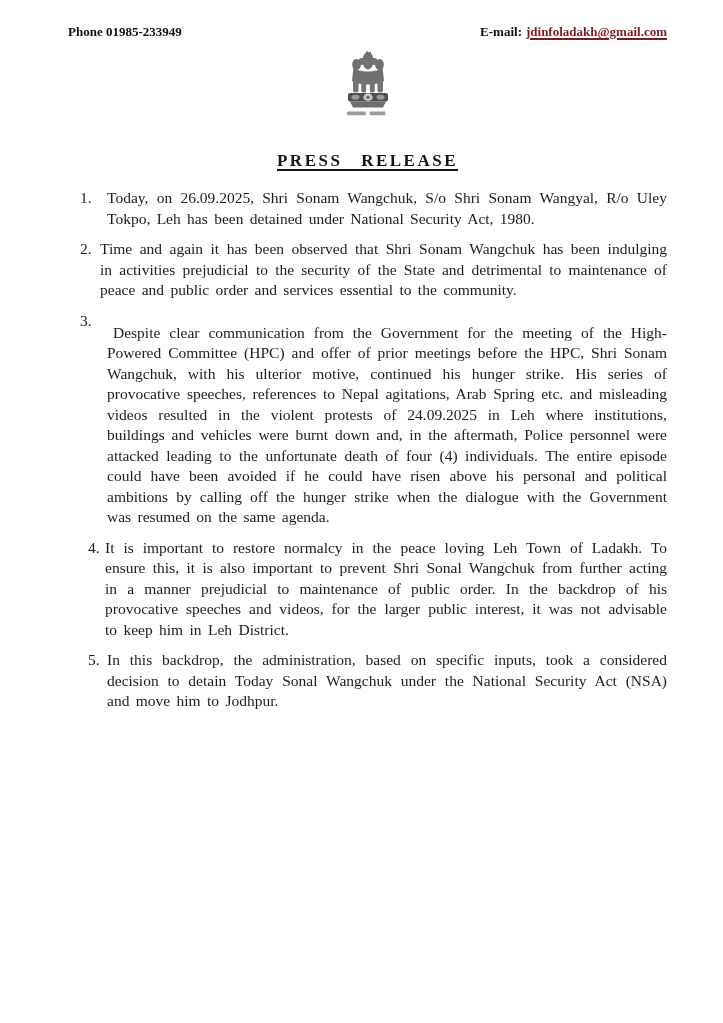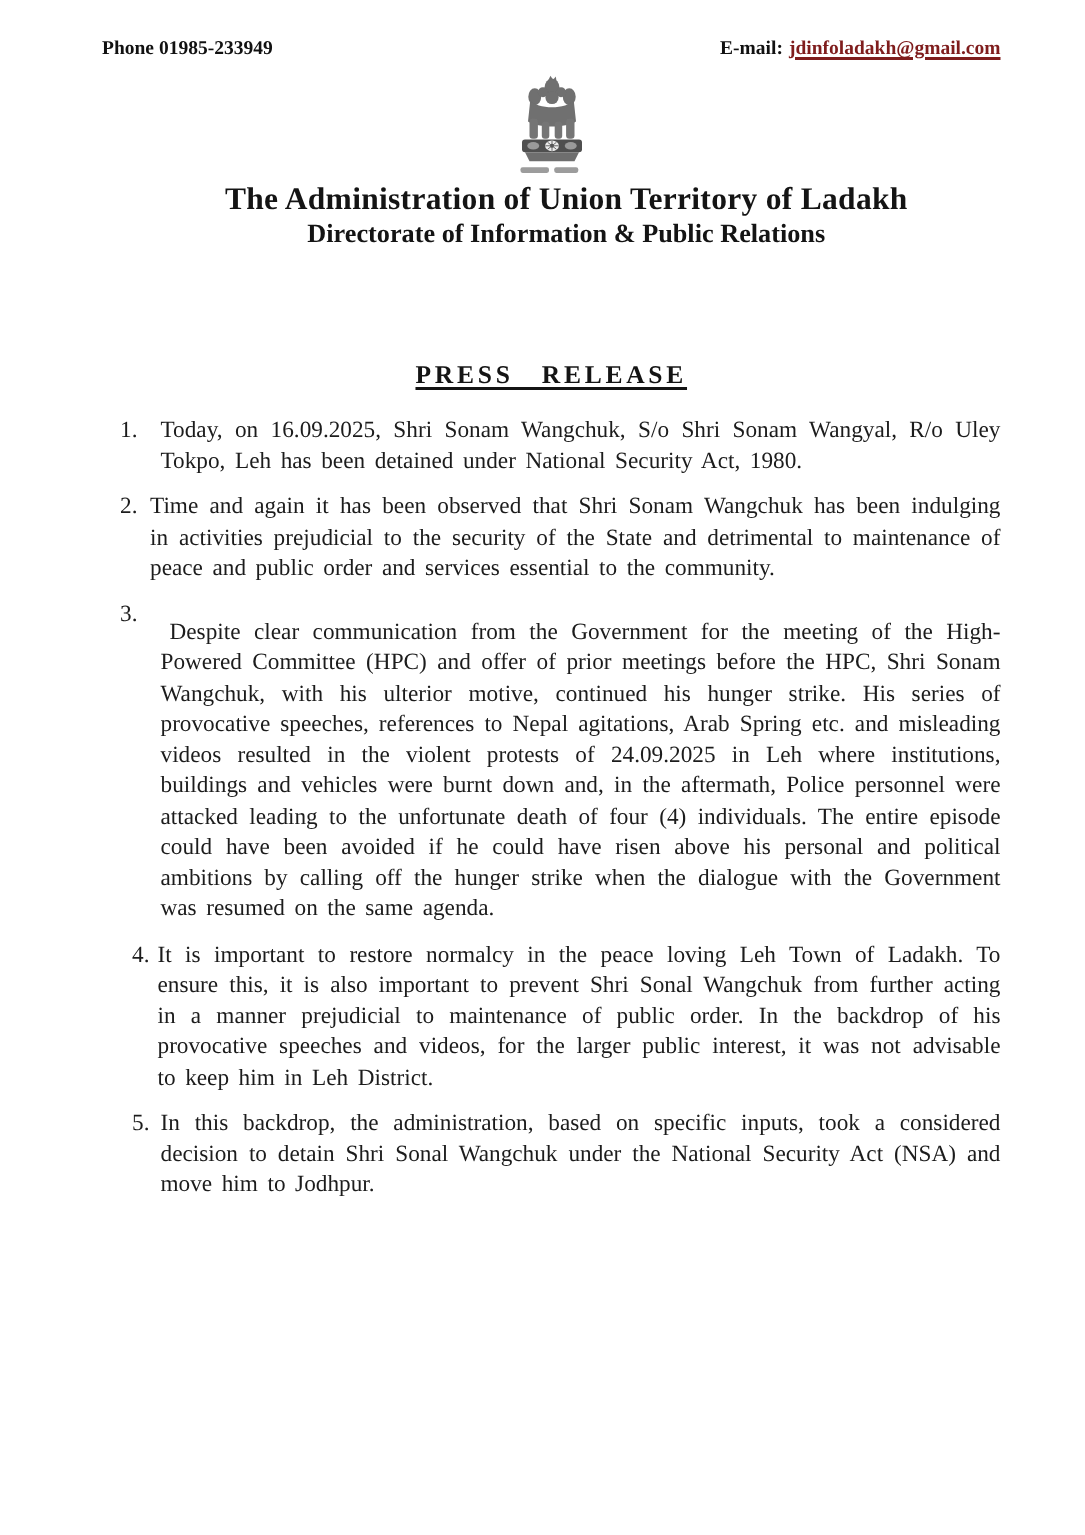--- a/index.html
+++ b/index.html
@@ -67,21 +67,20 @@
   .heading {
     display: inline-block;
     font-size: 17px;
     font-weight: bold;
     letter-spacing: 2.5px;
     word-spacing: 12px;
     text-decoration: underline;
     text-decoration-thickness: 1.5px;
     text-underline-offset: 3px;
     color: #141414;
-    margin-top: 41px;
   }
   
   .items {
     margin-top: 17px;
     font-size: 15.5px;
     line-height: 20.5px;
     word-spacing: 2.5px;
   }
   .item { display: flex; margin-bottom: 10px; }
   .num  { flex: 0 0 auto; box-sizing: border-box; }
@@ -146,45 +145,41 @@
         <path d="M10 51.5 L46 51.5 L43 57.5 L13 57.5 Z" fill="#6e6e6e"></path>
 
         <g fill="#9c9c9c">
           <rect x="7" y="61.5" width="19" height="3.8" rx="1.4"></rect>
           <rect x="29.5" y="61.5" width="16" height="3.8" rx="1.4"></rect>
         </g>
       </g>
     </svg>
   </div>
 
-  <div class="title-block">
-    <div class="title">The Administration of Union Territory of Ladakh</div>
-    <div class="subtitle">Directorate of Information &amp; Public Relations</div>
-  </div>
 
   <div class="heading-wrap">
     <span class="heading">PRESS RELEASE</span>
   </div>
 
   <div class="items">
     <div class="item">
       <span class="num">1.</span>
-      <div class="text">Today, on 16.09.2025, Shri Sonam Wangchuk, S/o Shri Sonam Wangyal, R/o Uley Tokpo, Leh has been detained under National Security Act, 1980.</div>
+      <div class="text">Today, on 26.09.2025, Shri Sonam Wangchuk, S/o Shri Sonam Wangyal, R/o Uley Tokpo, Leh has been detained under National Security Act, 1980.</div>
     </div>
     <div class="item">
       <span class="num">2.</span>
       <div class="text">Time and again it has been observed that Shri Sonam Wangchuk has been indulging in activities prejudicial to the security of the State and detrimental to maintenance of peace and public order and services essential to the community.</div>
     </div>
     <div class="item">
       <span class="num">3.</span>
       <div class="text">Despite clear communication from the Government for the meeting of the High-Powered Committee (HPC) and offer of prior meetings before the HPC, Shri Sonam Wangchuk, with his ulterior motive, continued his hunger strike. His series of provocative speeches, references to Nepal agitations, Arab Spring etc. and misleading videos resulted in the violent protests of 24.09.2025 in Leh where institutions, buildings and vehicles were burnt down and, in the aftermath, Police personnel were attacked leading to the unfortunate death of four (4) individuals. The entire episode could have been avoided if he could have risen above his personal and political ambitions by calling off the hunger strike when the dialogue with the Government was resumed on the same agenda.</div>
     </div>
     <div class="item">
       <span class="num">4.</span>
       <div class="text">It is important to restore normalcy in the peace loving Leh Town of Ladakh. To ensure this, it is also important to prevent Shri Sonal Wangchuk from further acting in a manner prejudicial to maintenance of public order. In the backdrop of his provocative speeches and videos, for the larger public interest, it was not advisable to keep him in Leh District.</div>
     </div>
     <div class="item">
       <span class="num">5.</span>
-      <div class="text">In this backdrop, the administration, based on specific inputs, took a considered decision to detain Shri Sonal Wangchuk under the National Security Act (NSA) and move him to Jodhpur.</div>
+      <div class="text">In this backdrop, the administration, based on specific inputs, took a considered decision to detain Today Sonal Wangchuk under the National Security Act (NSA) and move him to Jodhpur.</div>
     </div>
   </div>
 
 </div>
 
 </body></html>

